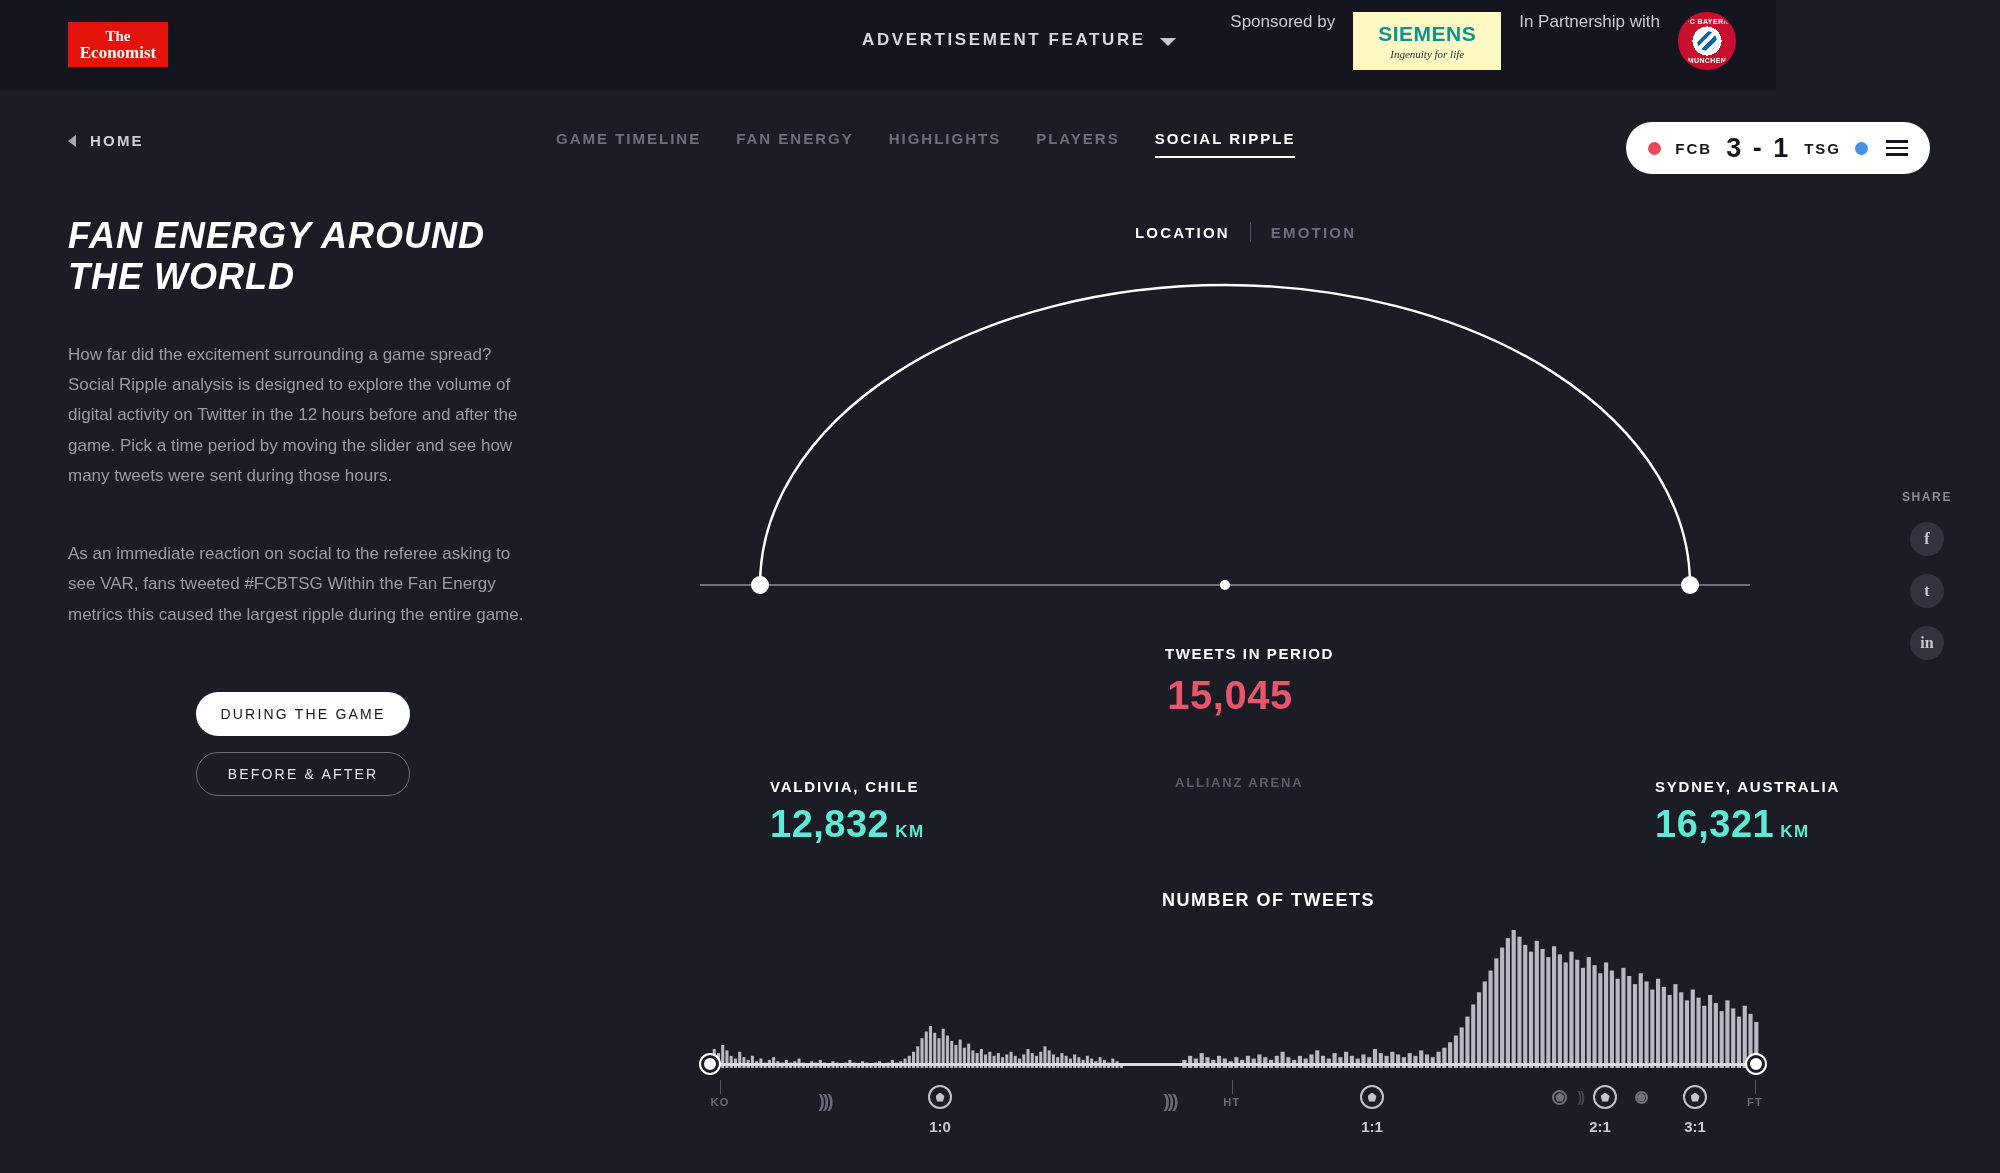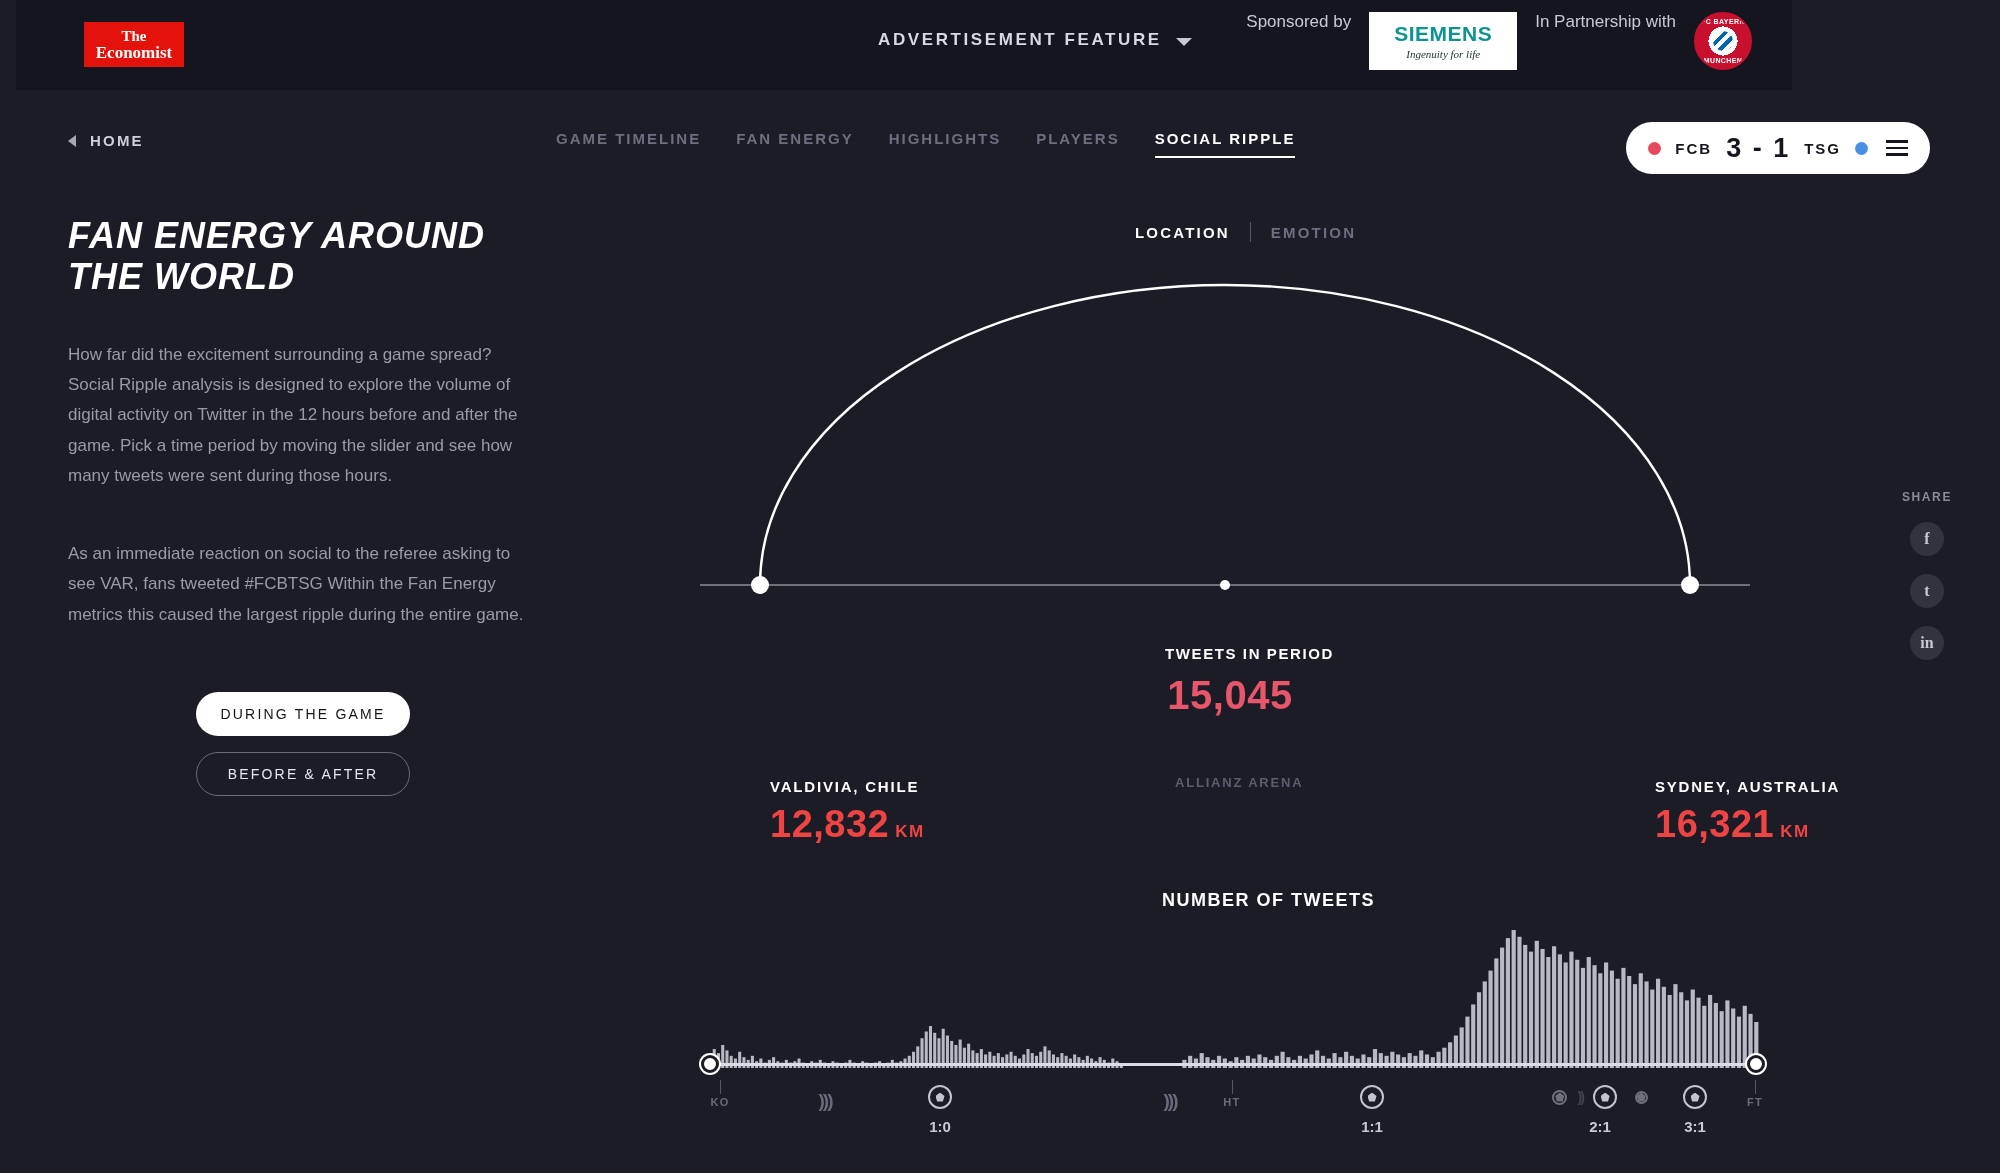--- a/index.html
+++ b/index.html
@@ -6,21 +6,21 @@
   html, body {
     width: 2000px; height: 1173px;
     background: #181822;
     font-family: "Liberation Sans", sans-serif;
     overflow: hidden;
   }
   .page { position: relative; width: 2000px; height: 1173px; background:#1c1c26; }
 
   
   .topbar {
-    position: absolute; top:0; left:16px; width:1776px; height:90px;
+    position: absolute; top:0; left:0; width:1776px; height:90px;
     background:#15151f;
     display:flex; align-items:center;
   }
   .econ-logo {
     position:absolute; left:68px; top:22px;
     width:100px; height:45px; background:#e3120b;
     display:flex; flex-direction:column; align-items:center; justify-content:center;
     line-height:1.0;
   }
   .econ-logo span {
@@ -41,21 +41,21 @@
     width:0;height:0;border-left:8px solid transparent;border-right:8px solid transparent;
     border-top:8px solid #c8c8d2; margin-top:3px;
   }
 
   .sponsor-wrap {
     position:absolute; right:40px; top:12px; height:66px;
     display:flex; align-items:flex-start; gap:18px;
   }
   .spon-label { color:#c9c9d2; font-size:17px; }
   .siemens-box {
-    width:148px; height:58px; background:#ffffff;
+    width:148px; height:58px; background:#fef9c3;
     display:flex; flex-direction:column; align-items:center; justify-content:center;
   }
   .siemens-name {
     color:#0e9390; font-size:21px; font-weight:700; letter-spacing:0.5px;
     font-family:"Liberation Sans", sans-serif;
   }
   .siemens-tag {
     color:#19302f; font-size:11px; font-style:italic;
     font-family:"Liberation Serif", serif; margin-top:2px;
   }
@@ -157,21 +157,21 @@
   }
   .arena-label {
     position:absolute; left:1175px; top:775px;
     color:#5d5d70; font-size:13px; font-weight:700; letter-spacing:1.8px;
   }
 
   .city-block { position:absolute; }
   .city-block.left { left:770px; top:778px; text-align:left; }
   .city-block.right { left:1655px; top:778px; text-align:left; }
   .city-name { color:#ffffff; font-size:15px; font-weight:700; letter-spacing:1.8px; }
-  .city-dist { color:#ef4444; font-size:38px; font-weight:700; letter-spacing:0.5px; margin-top:8px; }
+  .city-dist { color:#5eead4; font-size:38px; font-weight:700; letter-spacing:0.5px; margin-top:8px; }
   .city-dist .unit { font-size:17px; letter-spacing:1.5px; margin-left:6px; }
 
   
   .tweets-chart-label {
     position:absolute; left:1162px; top:890px;
     color:#ffffff; font-size:18px; font-weight:700; letter-spacing:1.5px;
   }
   .spark-wrap { position:absolute; left:700px; top:920px; width:1060px; height:150px; }
   .slider-line {
     position:absolute; left:710px; top:1063px; width:1048px; height:2.5px; background:#dcdce4;

